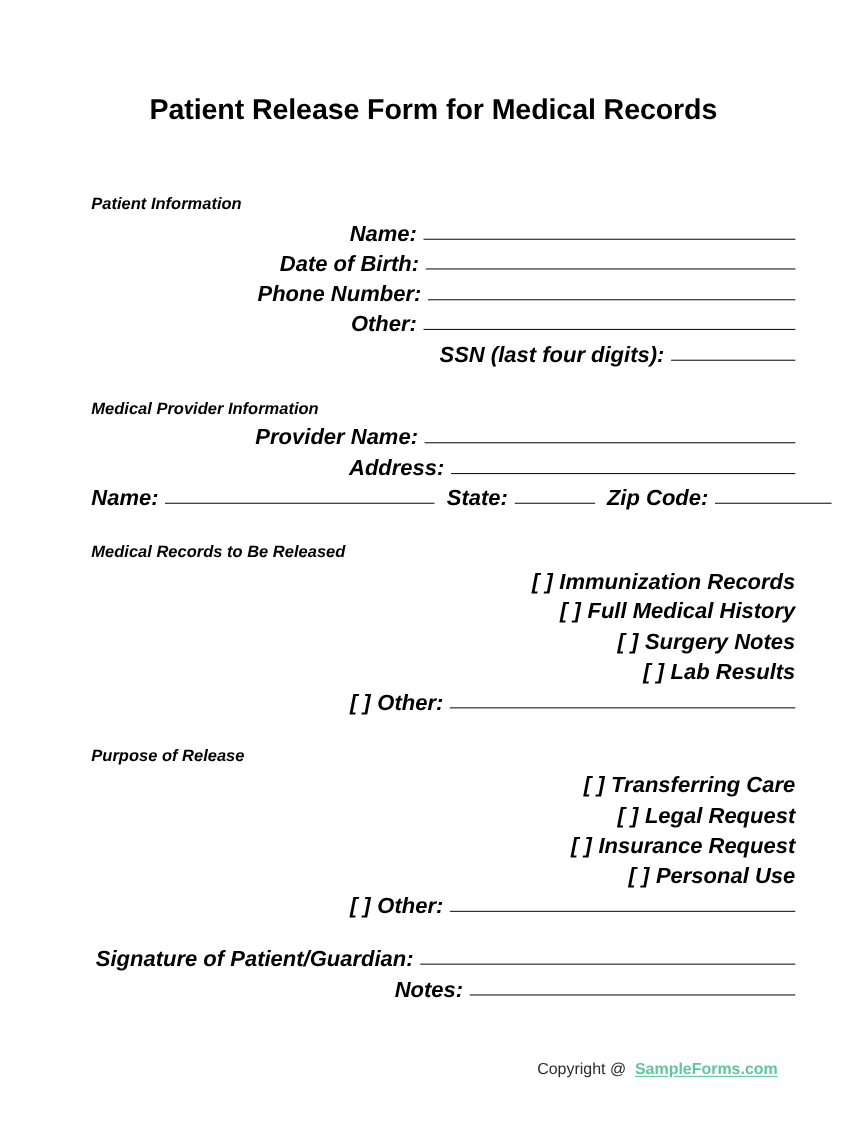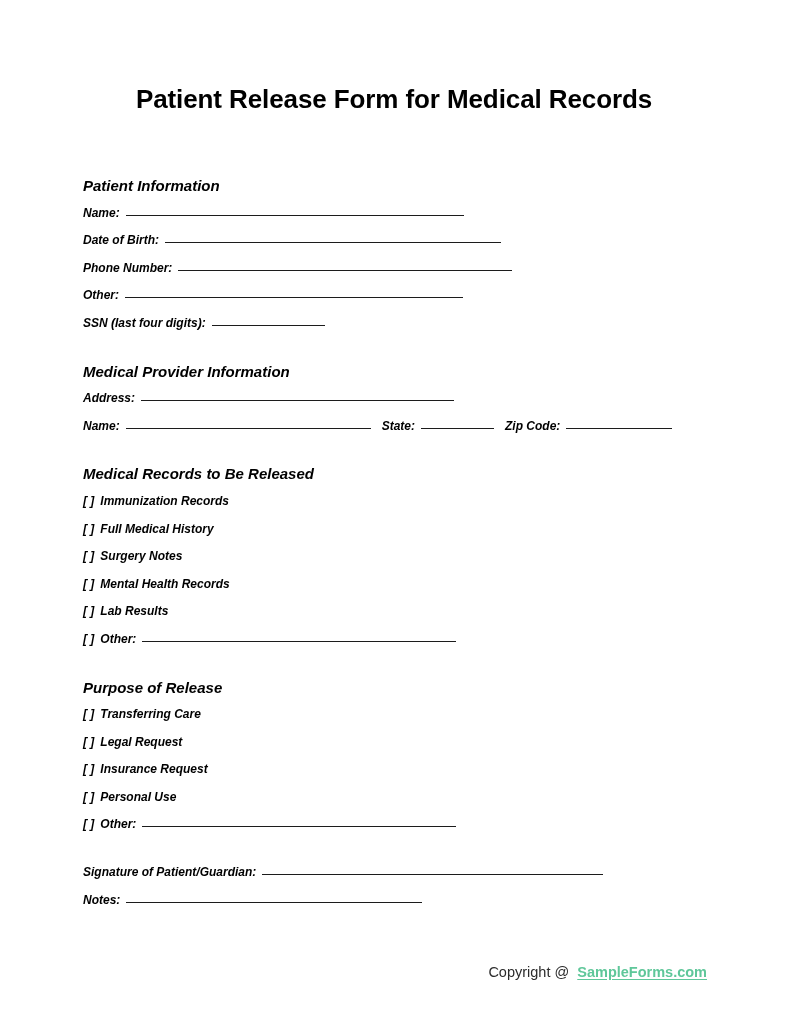--- a/index.html
+++ b/index.html
@@ -45,25 +45,26 @@
     width: 640px;
   }
 
   .section {
     margin-bottom: 20px;
     font-style: italic;
   }
   .section:last-child { margin-bottom: 0; }
 
   .line {
-    font-size: 12px;
+    font-size: 20px;
     font-weight: bold;
     line-height: 27.6px;
     white-space: nowrap;
     color: #000000;
+    text-align: right;
   }
 
   .section-heading {
     font-size: 15px;
     font-weight: bold;
     line-height: 27.6px;
     color: #000000;
   }
 
   .rule {
@@ -133,20 +134,23 @@
       </div>
 
       <div class="line">
         <span class="lbl">SSN (last four digits):</span><span class="gap-sm"></span><span class="rule" style="width:113px;"></span>
       </div>
     </div>
 
     <div class="section">
       <div class="section-heading">Medical Provider Information</div>
 
+      <div class="line">
+        <span class="lbl">Provider Name:</span><span class="gap-sm"></span><span class="rule" style="width:337px;"></span>
+      </div>
 
       <div class="line">
         <span class="lbl">Address:</span><span class="gap-sm"></span><span class="rule" style="width:313px;"></span>
       </div>
 
       <div class="line">
         <span class="lbl">Name:</span><span class="gap-sm"></span><span class="rule" style="width:245px;"></span><span class="gap-md"></span><span class="lbl">State:</span><span class="gap-sm"></span><span class="rule" style="width:73px;"></span><span class="gap-md"></span><span class="lbl">Zip Code:</span><span class="gap-sm"></span><span class="rule" style="width:106px;"></span>
       </div>
     </div>
 
@@ -154,23 +158,20 @@
       <div class="section-heading">Medical Records to Be Released</div>
 
       <div class="line">
         <span class="lbl">[ ]</span><span class="gap-sm"></span><span class="lbl">Immunization Records</span>
       </div>
       <div class="line">
         <span class="lbl">[ ]</span><span class="gap-sm"></span><span class="lbl">Full Medical History</span>
       </div>
       <div class="line">
         <span class="lbl">[ ]</span><span class="gap-sm"></span><span class="lbl">Surgery Notes</span>
-      </div>
-      <div class="line">
-        <span class="lbl">[ ]</span><span class="gap-sm"></span><span class="lbl">Mental Health Records</span>
       </div>
       <div class="line">
         <span class="lbl">[ ]</span><span class="gap-sm"></span><span class="lbl">Lab Results</span>
       </div>
       <div class="line">
         <span class="lbl">[ ]</span><span class="gap-sm"></span><span class="lbl">Other:</span><span class="gap-sm"></span><span class="rule" style="width:314px;"></span>
       </div>
     </div>
 
     <div class="section">

